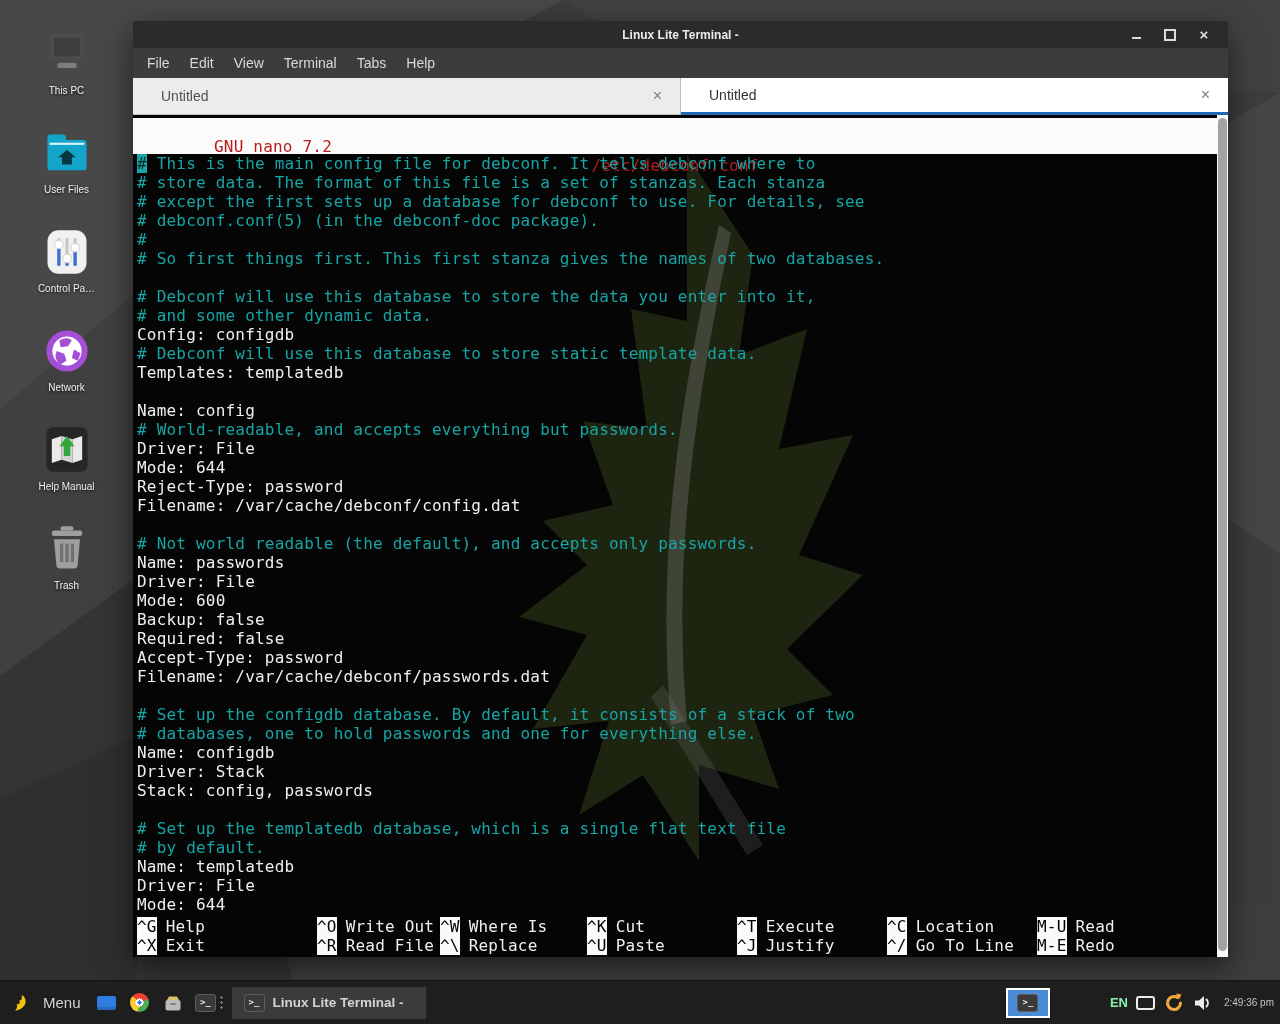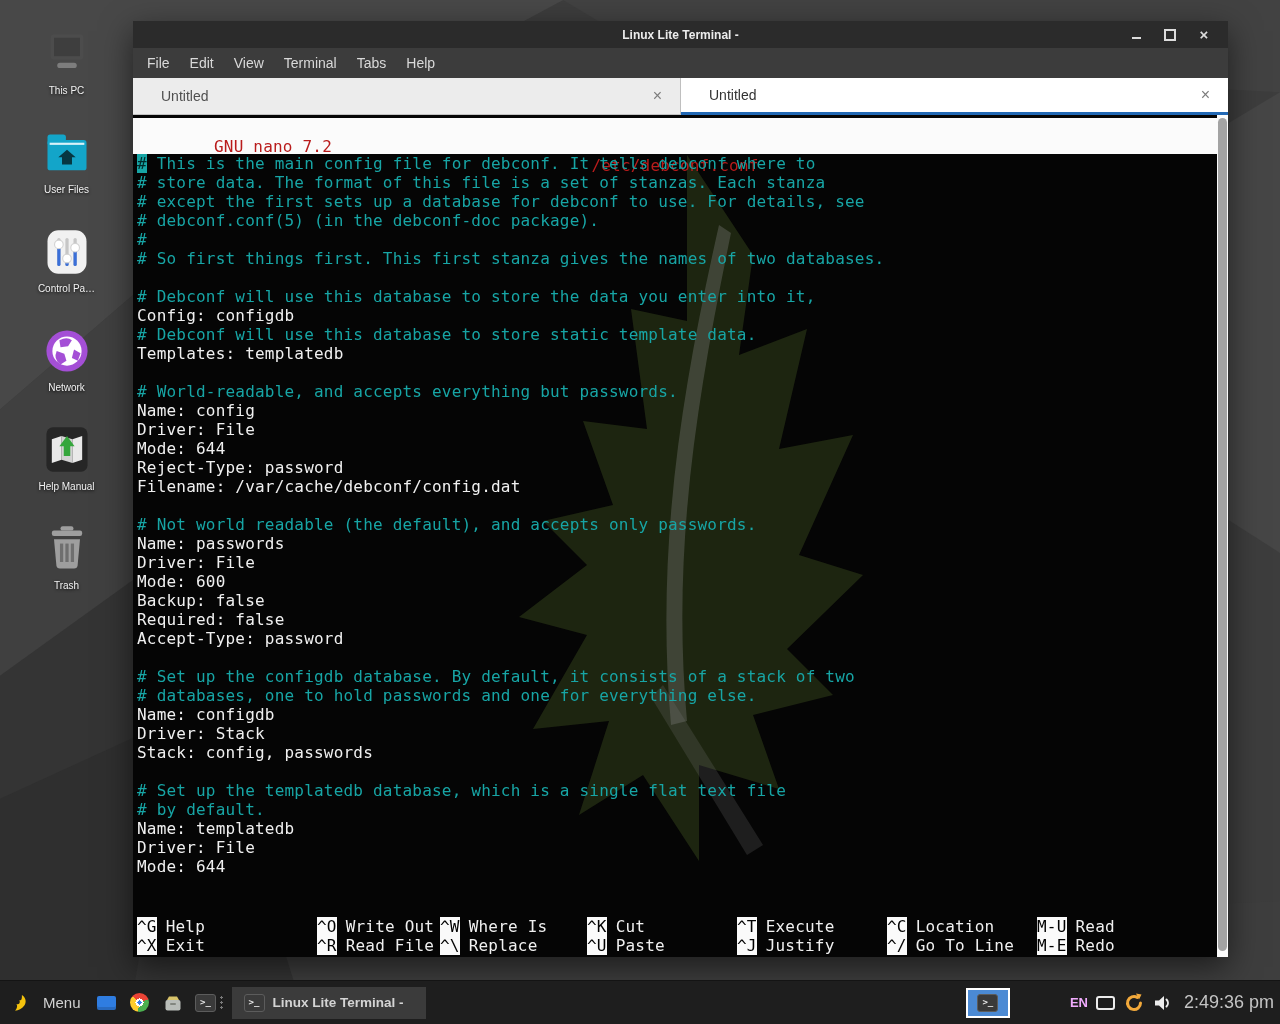--- a/index.html
+++ b/index.html
@@ -79,23 +79,23 @@
     display:flex;align-items:center;justify-content:center;line-height:1;}
   .grip{width:5px;height:16px;margin:0 2px;
     background-image:radial-gradient(#7a7a7a 1px,rgba(0,0,0,0) 1.2px);background-size:5px 5px;}
   .taskbtn{height:32px;display:flex;align-items:center;gap:8px;background:#3b3b3b;
     padding:0 12px;margin-left:6px;width:170px;}
   .taskbtn .tbl{color:#d4d4d4;font-size:13.5px;font-weight:bold;white-space:nowrap;}
   .spacer{flex:1;}
   .tray{display:flex;align-items:center;gap:8px;margin-right:6px;}
   .tray-term{width:40px;height:26px;background:#4b8ad4;border:2px solid #ffffff;
     display:flex;align-items:center;justify-content:center;margin-right:52px;}
-  .lang{color:#f0abfc;font-size:13px;font-weight:bold;}
+  .lang{color:#86efac;font-size:13px;font-weight:bold;}
   .disp{width:15px;height:10px;border:2px solid #ececec;border-radius:3px;}
-  .clock{color:#c4c4c4;font-size:18px;margin-left:4px;white-space:nowrap;}
+  .clock{color:#c4c4c4;font-size:10px;margin-left:4px;white-space:nowrap;}
 </style>
 </head>
 <body>
 
 <div class="wall">
   <div class="facet f1"></div>
   <div class="facet f2"></div>
   <div class="facet f3"></div>
   <div class="facet f4"></div>
   <div class="facet f5"></div>
@@ -212,38 +212,40 @@
     </div>
     <div class="editor" id="editor">
         <div class="line c"><span class="cursor">#</span> This is the main config file for debconf. It tells debconf where to</div>
         <div class="line c"># store data. The format of this file is a set of stanzas. Each stanza</div>
         <div class="line c"># except the first sets up a database for debconf to use. For details, see</div>
         <div class="line c"># debconf.conf(5) (in the debconf-doc package).</div>
         <div class="line c">#</div>
         <div class="line c"># So first things first. This first stanza gives the names of two databases.</div>
         <div class="line"></div>
         <div class="line c"># Debconf will use this database to store the data you enter into it,</div>
+        <div class="line c"># and some other dynamic data.</div>
         <div class="line">Config: configdb</div>
         <div class="line c"># Debconf will use this database to store static template data.</div>
         <div class="line">Templates: templatedb</div>
         <div class="line"></div>
+        <div class="line">Name: config</div>
         <div class="line c"># World-readable, and accepts everything but passwords.</div>
-        <div class="line">Name: config</div>
         <div class="line">Driver: File</div>
         <div class="line">Mode: 644</div>
         <div class="line">Reject-Type: password</div>
         <div class="line">Filename: /var/cache/debconf/config.dat</div>
         <div class="line"></div>
         <div class="line c"># Not world readable (the default), and accepts only passwords.</div>
         <div class="line">Name: passwords</div>
         <div class="line">Driver: File</div>
         <div class="line">Mode: 600</div>
         <div class="line">Backup: false</div>
         <div class="line">Required: false</div>
         <div class="line">Accept-Type: password</div>
+        <div class="line">Filename: /var/cache/debconf/passwords.dat</div>
         <div class="line"></div>
         <div class="line c"># Set up the configdb database. By default, it consists of a stack of two</div>
         <div class="line c"># databases, one to hold passwords and one for everything else.</div>
         <div class="line">Name: configdb</div>
         <div class="line">Driver: Stack</div>
         <div class="line">Stack: config, passwords</div>
         <div class="line"></div>
         <div class="line c"># Set up the templatedb database, which is a single flat text file</div>
         <div class="line c"># by default.</div>
         <div class="line">Name: templatedb</div>

